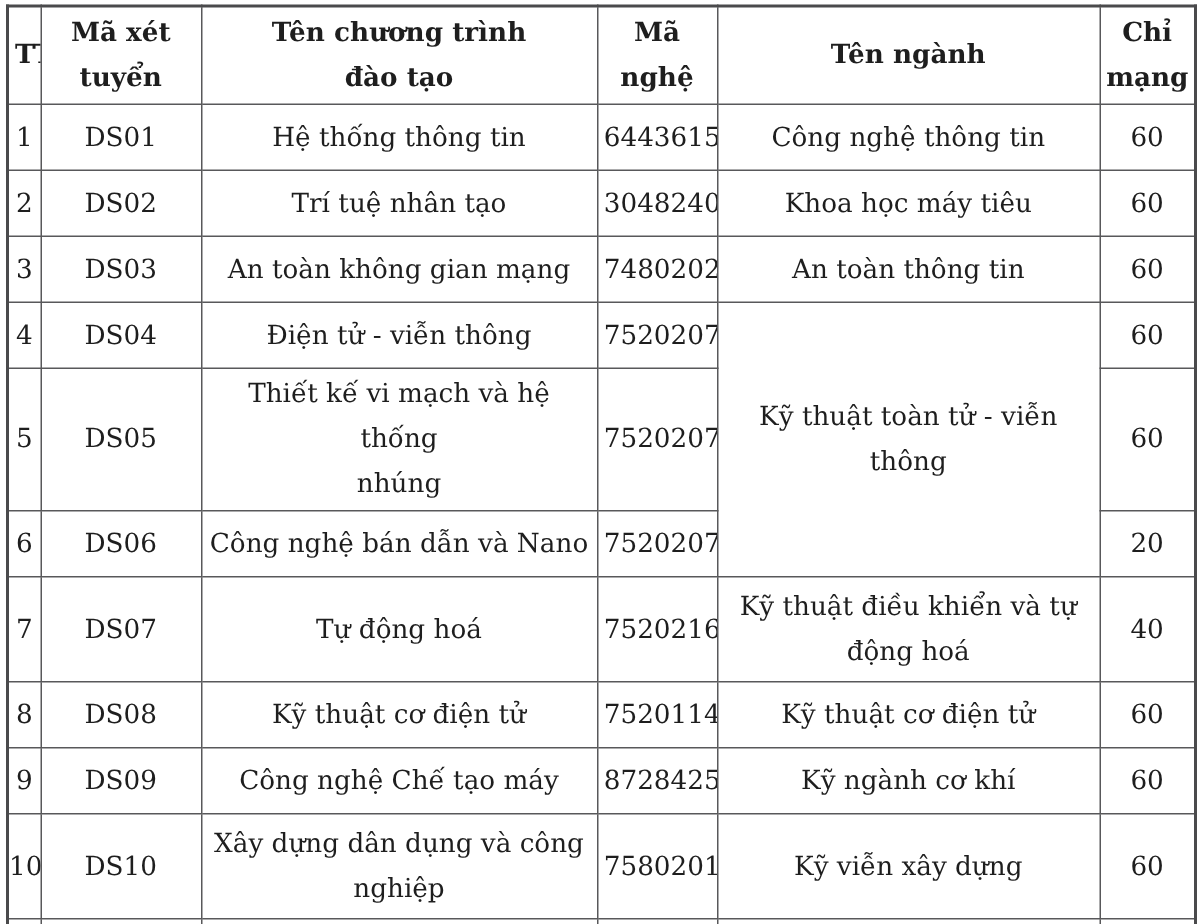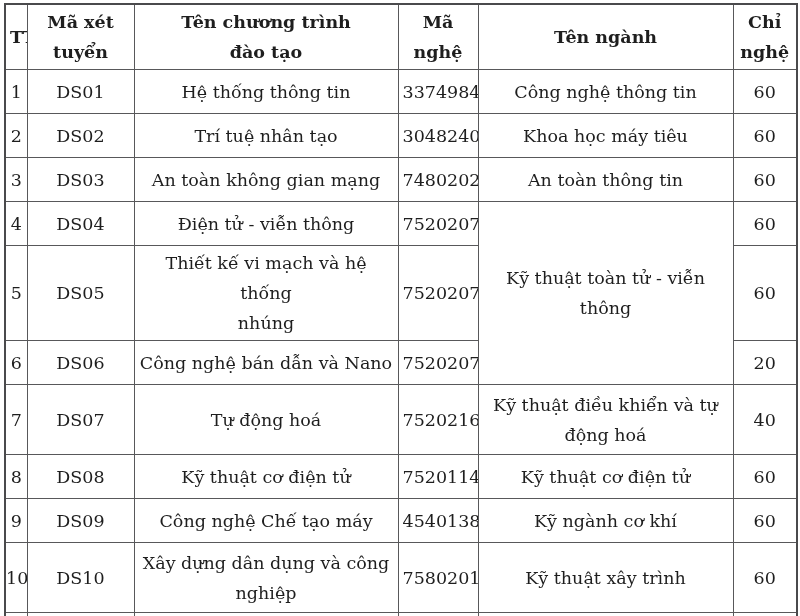--- a/index.html
+++ b/index.html
@@ -57,29 +57,29 @@
     <tr class="h-head">
       <th>TT</th>
       <th>Mã xét
 tuyển</th>
       <th>Tên chương trình
 đào tạo</th>
       <th>Mã
 nghệ</th>
       <th>Tên ngành</th>
       <th>Chỉ
-nghệ</th>
+mạng</th>
     </tr>
   </thead>
   <tbody>
     <tr class="h-single">
       <td class="cell-tt">1</td>
       <td>DS01</td>
       <td>Hệ thống thông tin</td>
-      <td>3374984</td>
+      <td>6443615</td>
       <td>Công nghệ thông tin</td>
       <td>60</td>
     </tr>
     <tr class="h-single">
       <td class="cell-tt">2</td>
       <td>DS02</td>
       <td>Trí tuệ nhân tạo</td>
       <td>3048240</td>
       <td>Khoa học máy tiêu</td>
       <td>60</td>
@@ -129,31 +129,31 @@
       <td>DS08</td>
       <td>Kỹ thuật cơ điện tử</td>
       <td>7520114</td>
       <td>Kỹ thuật cơ điện tử</td>
       <td>60</td>
     </tr>
     <tr class="h-single">
       <td class="cell-tt">9</td>
       <td>DS09</td>
       <td>Công nghệ Chế tạo máy</td>
-      <td>4540138</td>
+      <td>8728425</td>
       <td>Kỹ ngành cơ khí</td>
       <td>60</td>
     </tr>
     <tr class="h-double">
       <td class="cell-tt">10</td>
       <td>DS10</td>
       <td>Xây dựng dân dụng và công
 nghiệp</td>
       <td>7580201</td>
-      <td>Kỹ thuật xây trình</td>
+      <td>Kỹ viễn xây dựng</td>
       <td>60</td>
     </tr>
     <tr class="h-empty">
       <td class="cell-tt"></td>
       <td></td>
       <td></td>
       <td></td>
       <td></td>
       <td></td>
     </tr>

